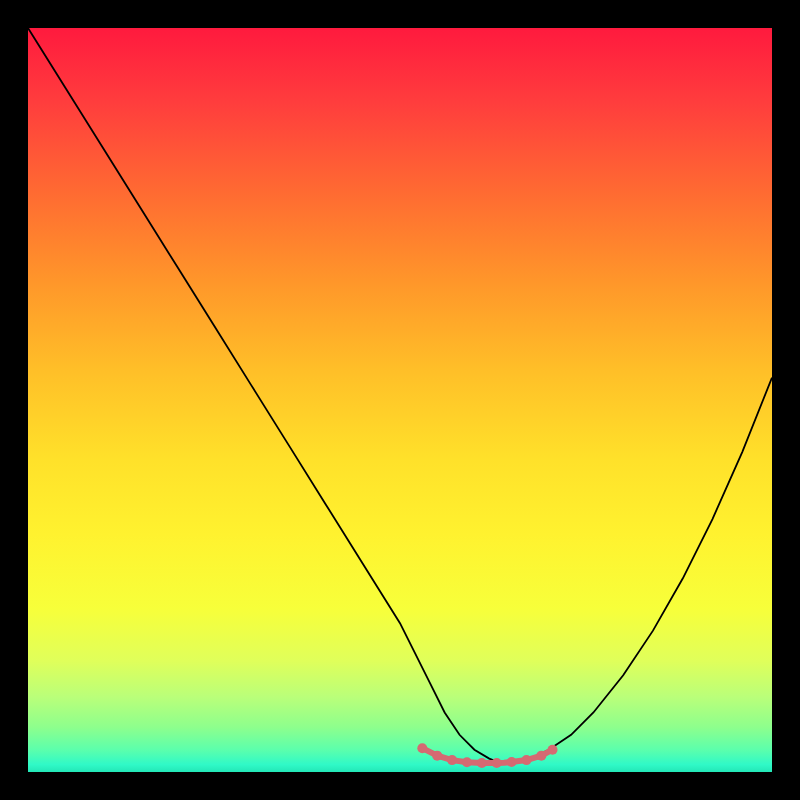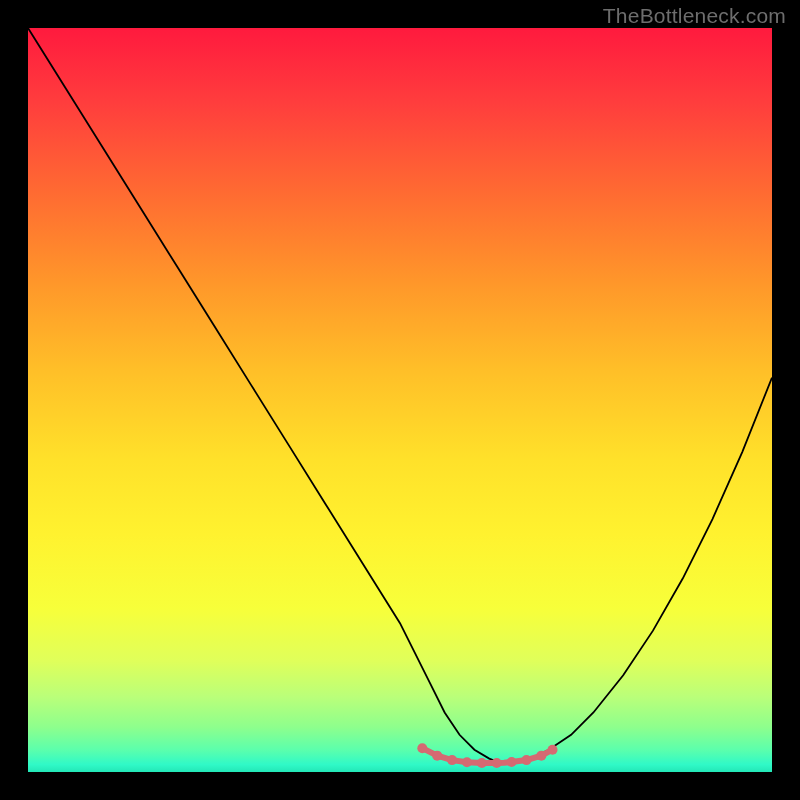--- a/index.html
+++ b/index.html
@@ -74,14 +74,13 @@
           <circle cx="438.96" cy="734.33" r="5" fill="#d56a72"></circle>
           <circle cx="453.84" cy="735.07" r="5" fill="#d56a72"></circle>
           <circle cx="468.72" cy="735.07" r="5" fill="#d56a72"></circle>
           <circle cx="483.60" cy="733.96" r="5" fill="#d56a72"></circle>
           <circle cx="498.48" cy="732.10" r="5" fill="#d56a72"></circle>
           <circle cx="513.36" cy="727.63" r="5" fill="#d56a72"></circle>
           <circle cx="524.52" cy="721.68" r="5" fill="#d56a72"></circle>
         </g>
     </svg>
   </div>
-  <div class="watermark">TheBottleneck.com</div>
 </div>
 
 </body></html>

